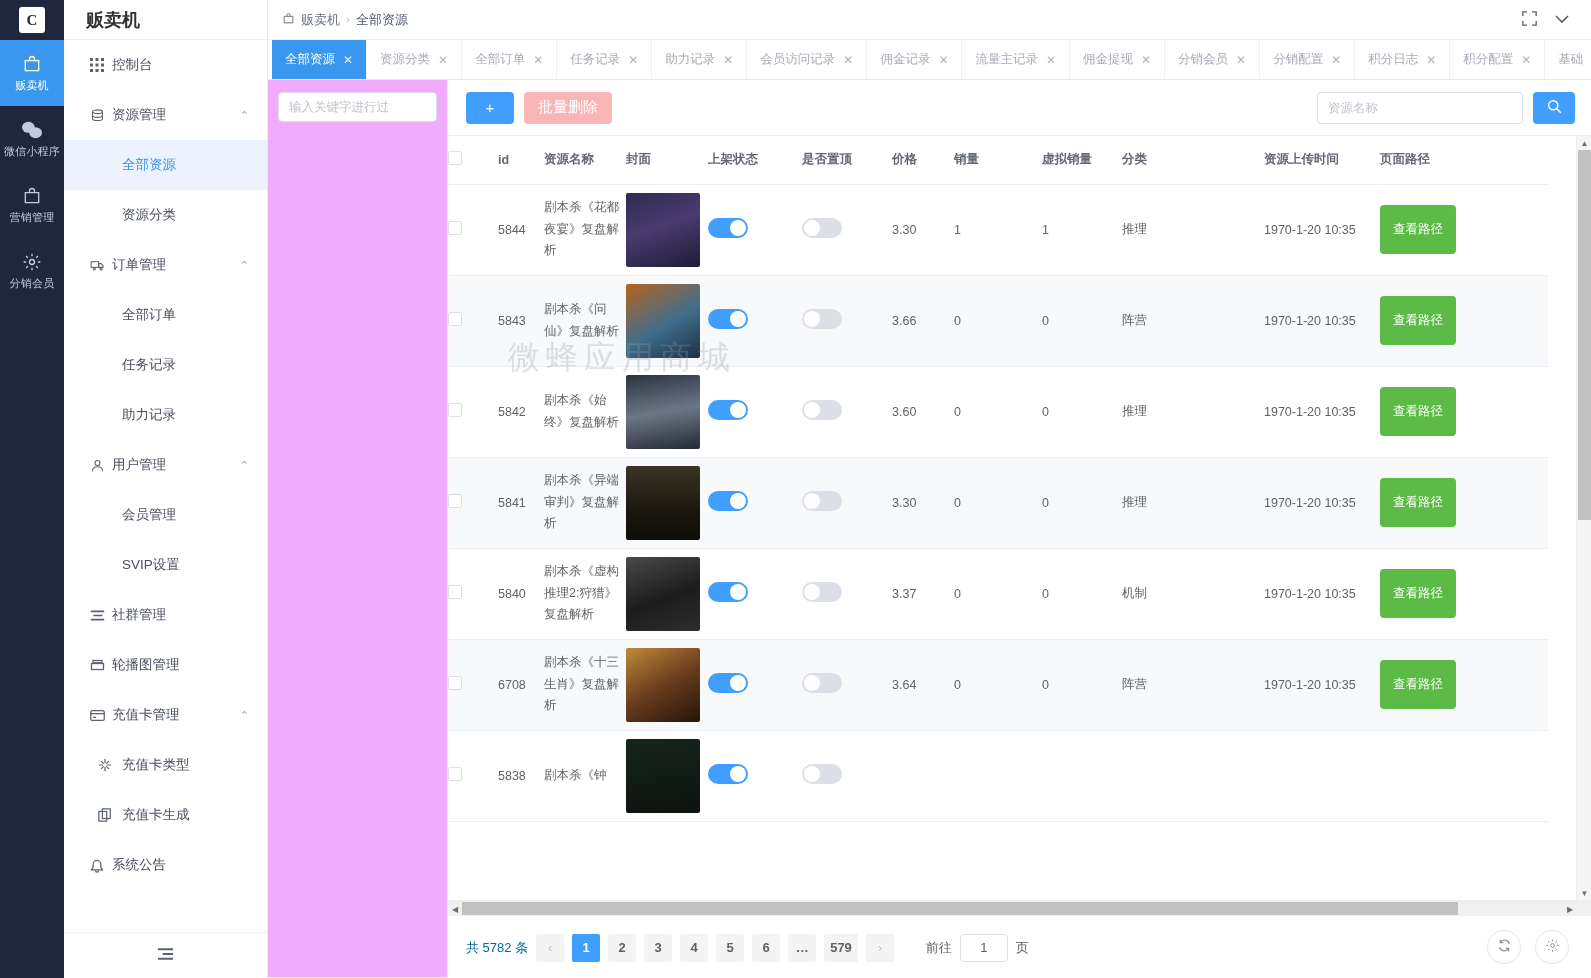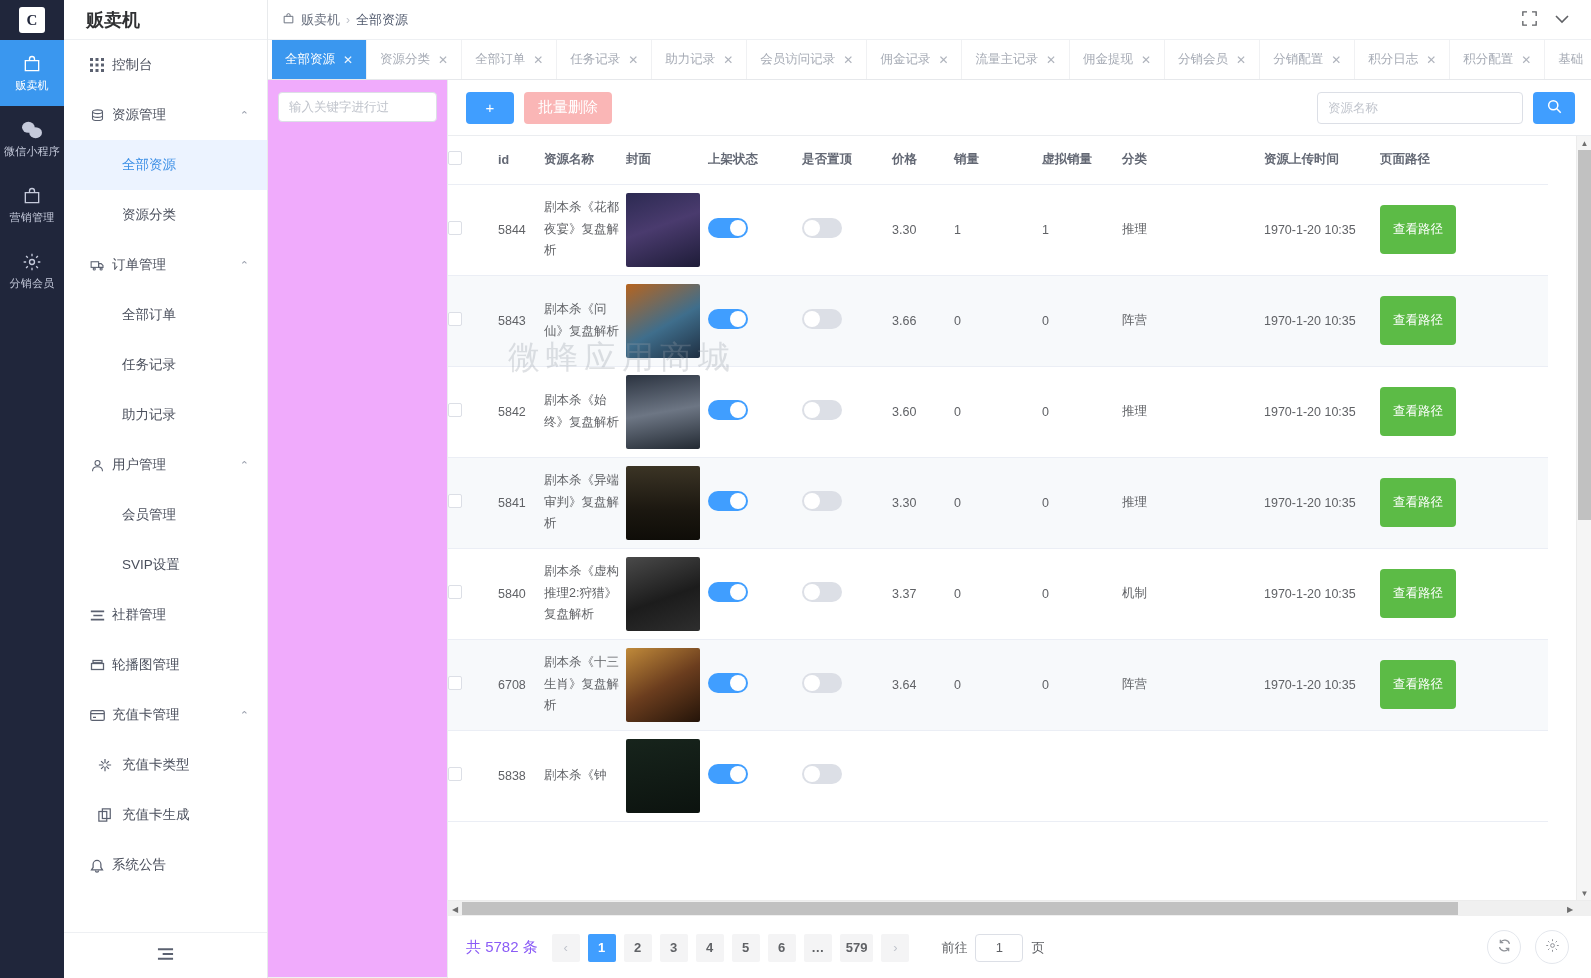--- a/index.html
+++ b/index.html
@@ -202,21 +202,21 @@
     position:absolute; top:0; height:16px; width:14px; color:#6e6e6e; font-size:8px;
     display:flex; align-items:center; justify-content:center;
   }
   .hbar .a-l{left:0;} .hbar .a-r{right:14px;}
 
   
   .footer {
     height: 62px; background:#fff; display:flex; align-items:center;
     padding-left: 18px; gap: 8px; border-top:1px solid #fff; position:relative;
   }
-  .total { font-size:15px; color:#8b5cf6; margin-right: 6px; }
+  .total { font-size:13px; color:#0369a1; }
   .pg {
     min-width:28px; height:28px; padding: 0 6px; background:#f4f4f5; border-radius:2px;
     display:flex; align-items:center; justify-content:center; font-size:13px;
     color:#606266; cursor:pointer; font-weight:bold;
   }
   .pg.cur { background:#409eff; color:#fff; }
   .pg.nav { color:#c0c4cc; font-weight:normal; }
   .jump { display:flex; align-items:center; gap:8px; margin-left: 24px; font-size:13px; color:#606266; }
   .jump input {
     width: 48px; height: 28px; border:1px solid #dcdfe6; border-radius:4px;

